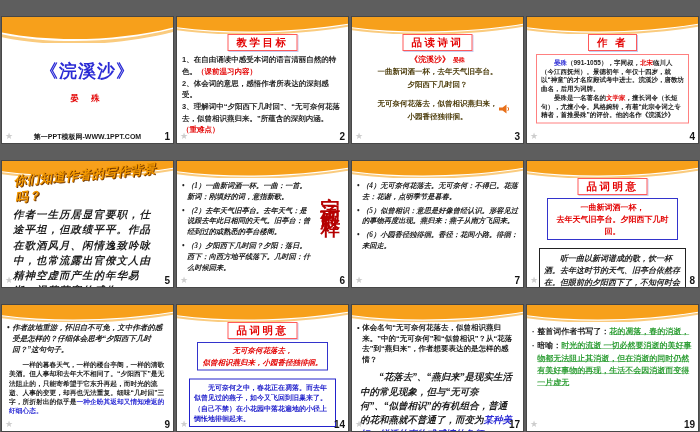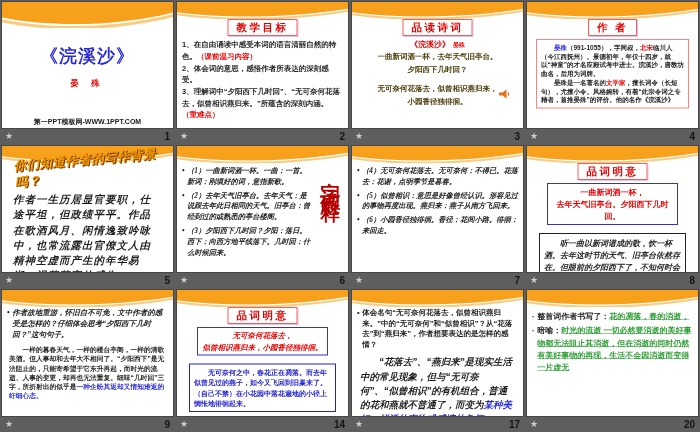--- a/index.html
+++ b/index.html
@@ -1,20 +1,20 @@
 <!DOCTYPE html>
 <html><head>
 <meta charset="utf-8">
 <style>
   html,body{margin:0;padding:0;}
   body{width:700px;height:432px;background:#5E5E5E;overflow:hidden;
        font-family:"Liberation Sans",sans-serif;}
   #grid{display:grid;grid-template-columns:repeat(4,175px);grid-template-rows:repeat(3,144px);}
   .cell{position:relative;width:175px;height:144px;}
-  .thumb{position:absolute;left:2px;top:2px;width:171px;height:126px;background:#fff;
+  .thumb{position:absolute;left:2px;top:17px;width:171px;height:126px;background:#fff;
          overflow:hidden;box-shadow:0 0 0 1px #474747;cursor:pointer;}
   .inner{position:absolute;left:0;top:0;width:342px;height:252px;
          transform:scale(.5);transform-origin:0 0;background:#fff;}
   .wave{position:absolute;top:0;left:0;}
   .content{position:relative;padding:34px 10px 0;height:218px;box-sizing:border-box;}
 
   .main-title{margin-top:50px;text-align:center;font-size:36px;font-weight:bold;color:#2B2BD5;
               font-family:"Liberation Serif",serif;letter-spacing:2px;}
   .author{margin-top:18px;text-align:center;font-size:17px;font-weight:bold;color:#E30000;letter-spacing:10px;}
   .site-footer{margin-top:56px;text-align:center;font-size:14px;font-weight:bold;color:#181818;}
@@ -352,16 +352,16 @@
               <div class="pli">
                 <span class="bullet">·</span>
                 <span><span class="run">暗喻：</span><span class="run u" style="color: rgb(46, 158, 53);">时光的流逝 一切必然要消逝的美好事物都无法阻止其消逝，但在消逝的同时仍然有美好事物的再现，生活不会因消逝而变得一片虚无</span></span>
               </div>
             </div>
           </div>
         </div>
       </div>
       <div class="strip">
         <span class="star">★</span>
-        <span class="snum">20</span>
+        <span class="snum">19</span>
       </div>
     </div>
   </div>
 
 </body></html>

